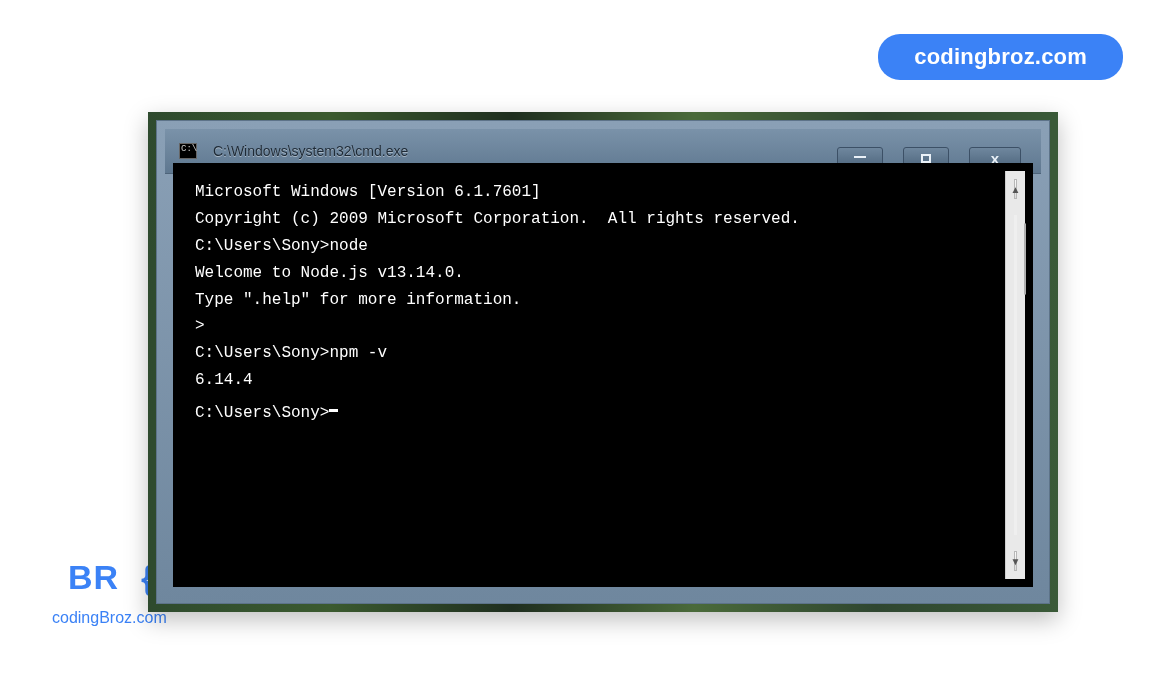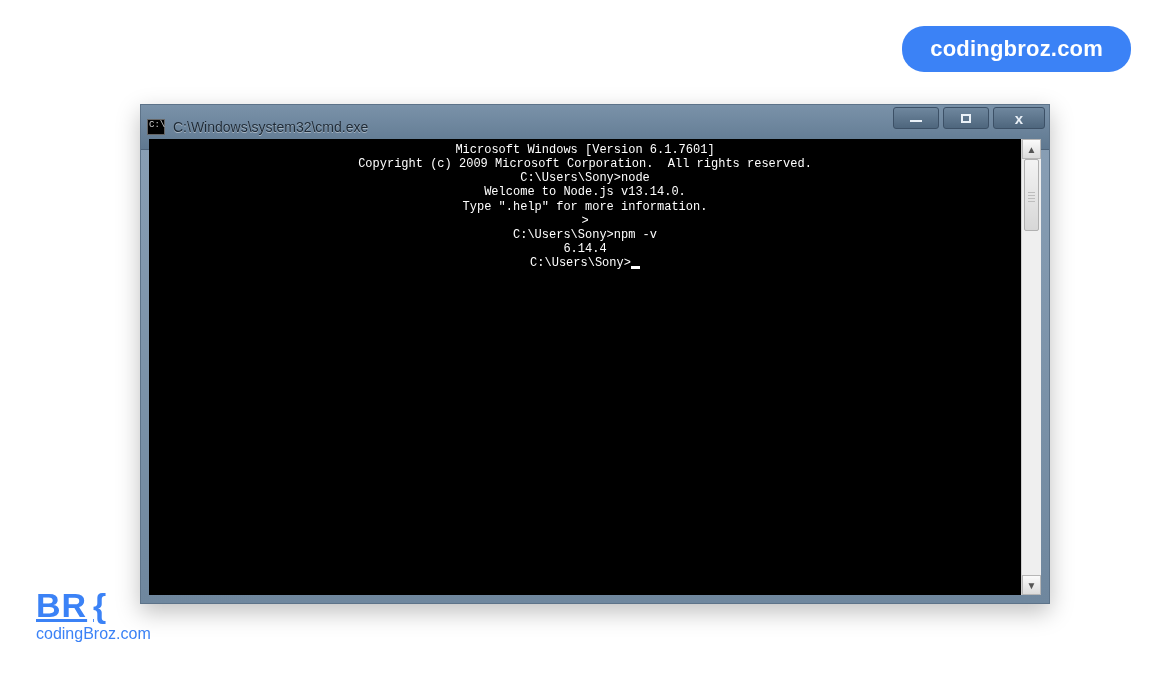--- a/index.html
+++ b/index.html
@@ -1,15 +1,15 @@
 <!DOCTYPE html>
 <html><head>
 <meta charset="utf-8">
 <style>
-  * { box-sizing: border-box; margin: 0; padding: 0; text-align: center; }
+  * { box-sizing: border-box; margin: 8px; padding: 0; }
   html, body { width: 1167px; height: 675px; background: #ffffff; font-family: Arial, Helvetica, sans-serif; overflow: hidden; }
 
   
   .pill {
     position: absolute;
     top: 26px;
     right: 36px;
     background: #3b82f6;
     color: #ffffff;
     font-weight: 600;
@@ -24,21 +24,20 @@
     position: absolute;
     left: 36px;
     bottom: 32px;
     color: #3b82f6;
   }
   .wm .big {
     font-weight: 800;
     font-size: 34px;
     line-height: 0.95;
     letter-spacing: 1px;
-    text-decoration: underline;
   }
   .wm .big .row { display: flex; align-items: center; gap: 6px; }
   .wm .brace {
     font-weight: 700;
     font-size: 34px;
   }
   .wm .comma {
     font-weight: 800;
     font-size: 34px;
     color: #f59e0b;
@@ -125,21 +124,21 @@
     position: absolute;
     left: 8px; right: 8px; top: 34px; bottom: 8px;
     background: #000;
     display: flex;
   }
   .console {
     flex: 1 1 auto;
     padding: 4px 6px;
     color: #ffffff;
     font-family: "Lucida Console","Courier New",monospace;
-    font-size: 12px;
+    font-size: 16px;
     line-height: 1.18;
     white-space: pre;
     overflow: hidden;
   }
   .console .line { display:block; }
   .cursor {
     display:inline-block;
     width:9px; height:3px;
     background:#ffffff;
     vertical-align: baseline;

